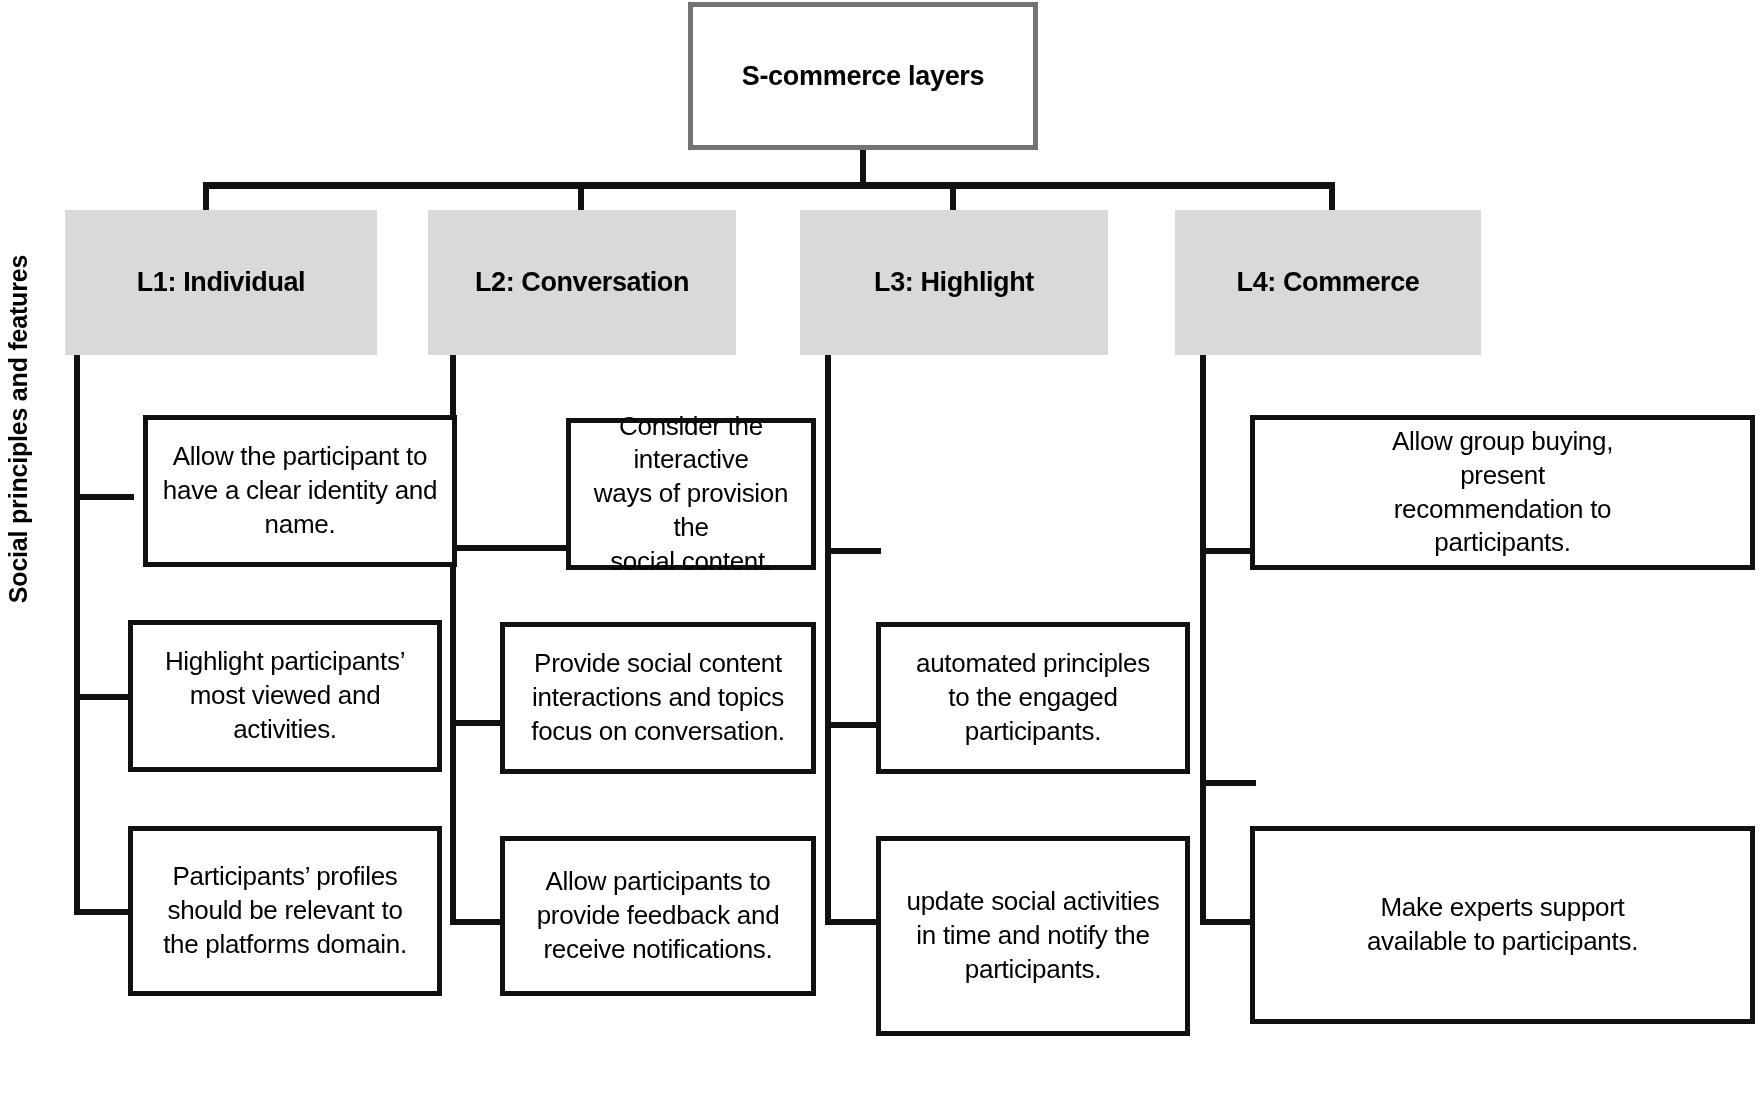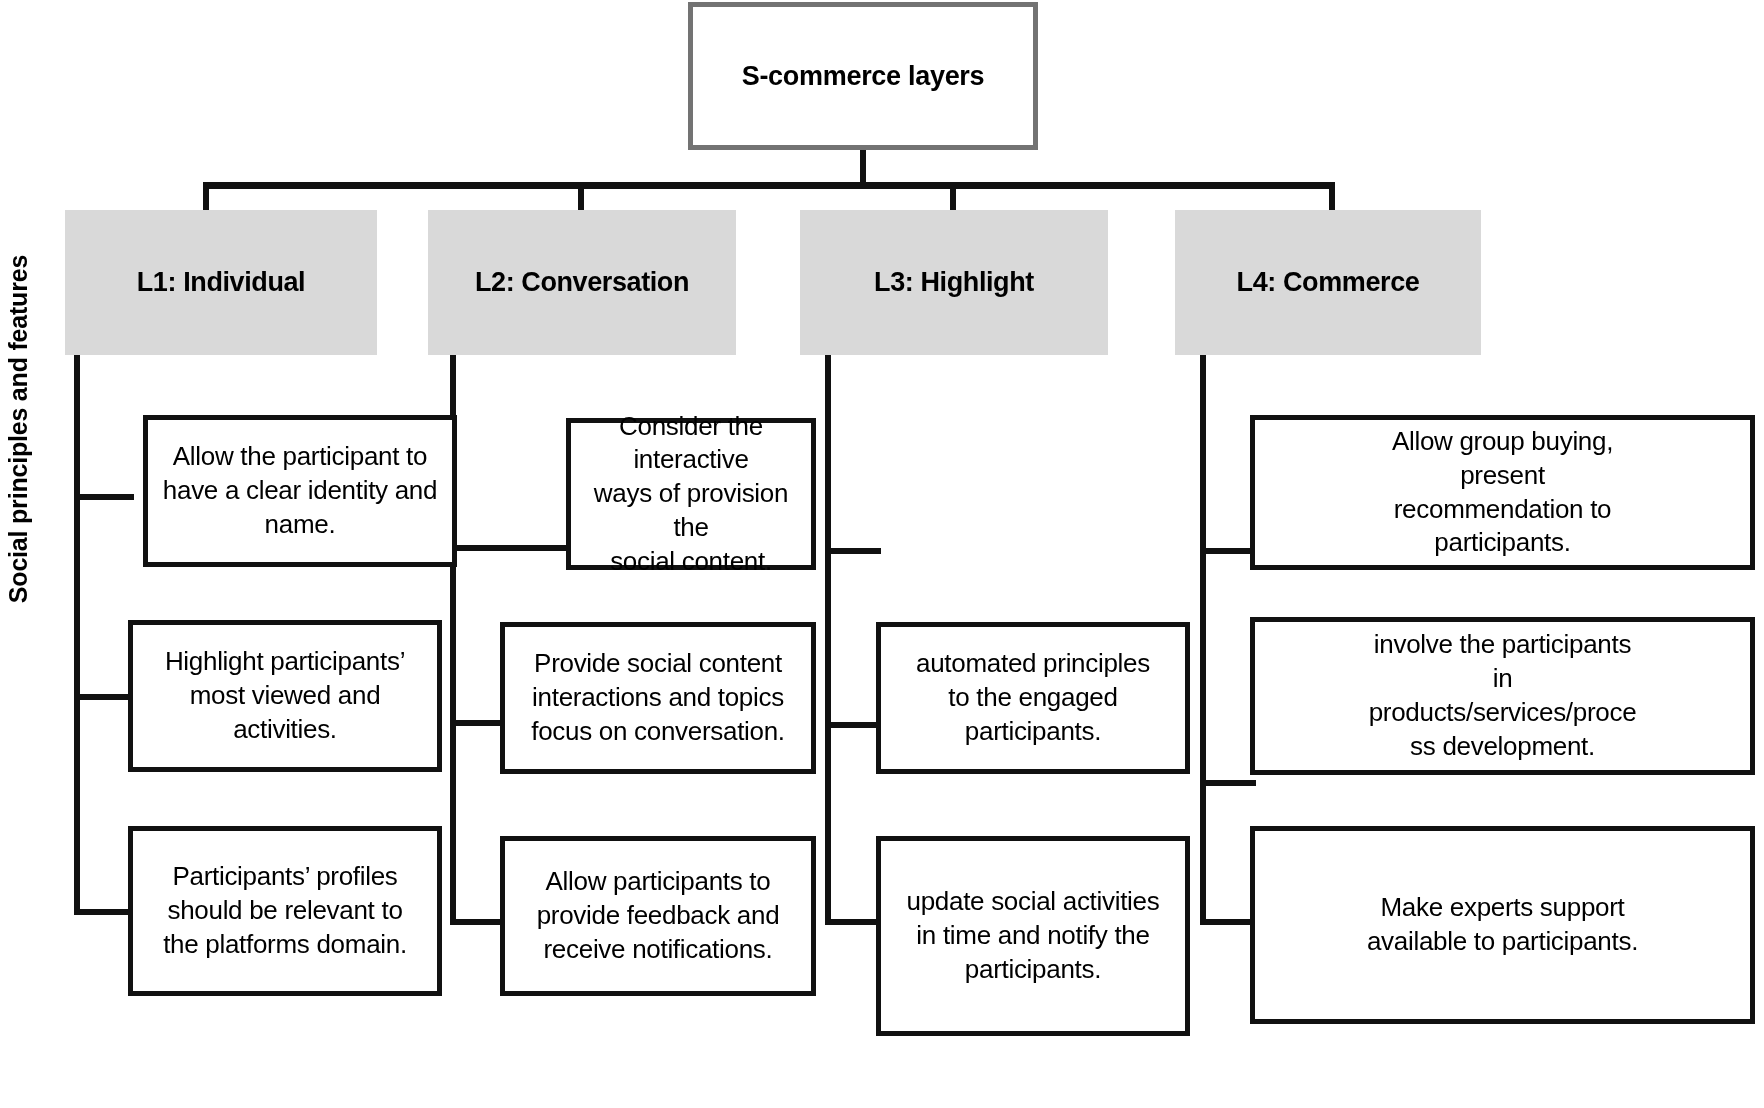--- a/index.html
+++ b/index.html
@@ -195,24 +195,18 @@
 in time and notify the
 participants.</span>
   </div>
 
   <div class="feature-box" style="left:1250px; top:415px; width:505px; height:155px;">
     <span class="feature-text">Allow group buying,
 present
 recommendation to
 participants.</span>
   </div>
-  <div class="feature-box" style="left:1250px; top:617px; width:505px; height:158px;">
-    <span class="feature-text">involve the participants
-in
-products/services/proce
-ss development.</span>
-  </div>
   <div class="feature-box" style="left:1250px; top:826px; width:505px; height:198px;">
     <span class="feature-text">Make experts support
 available to participants.</span>
   </div>
 
 </div>
 
 </body></html>

